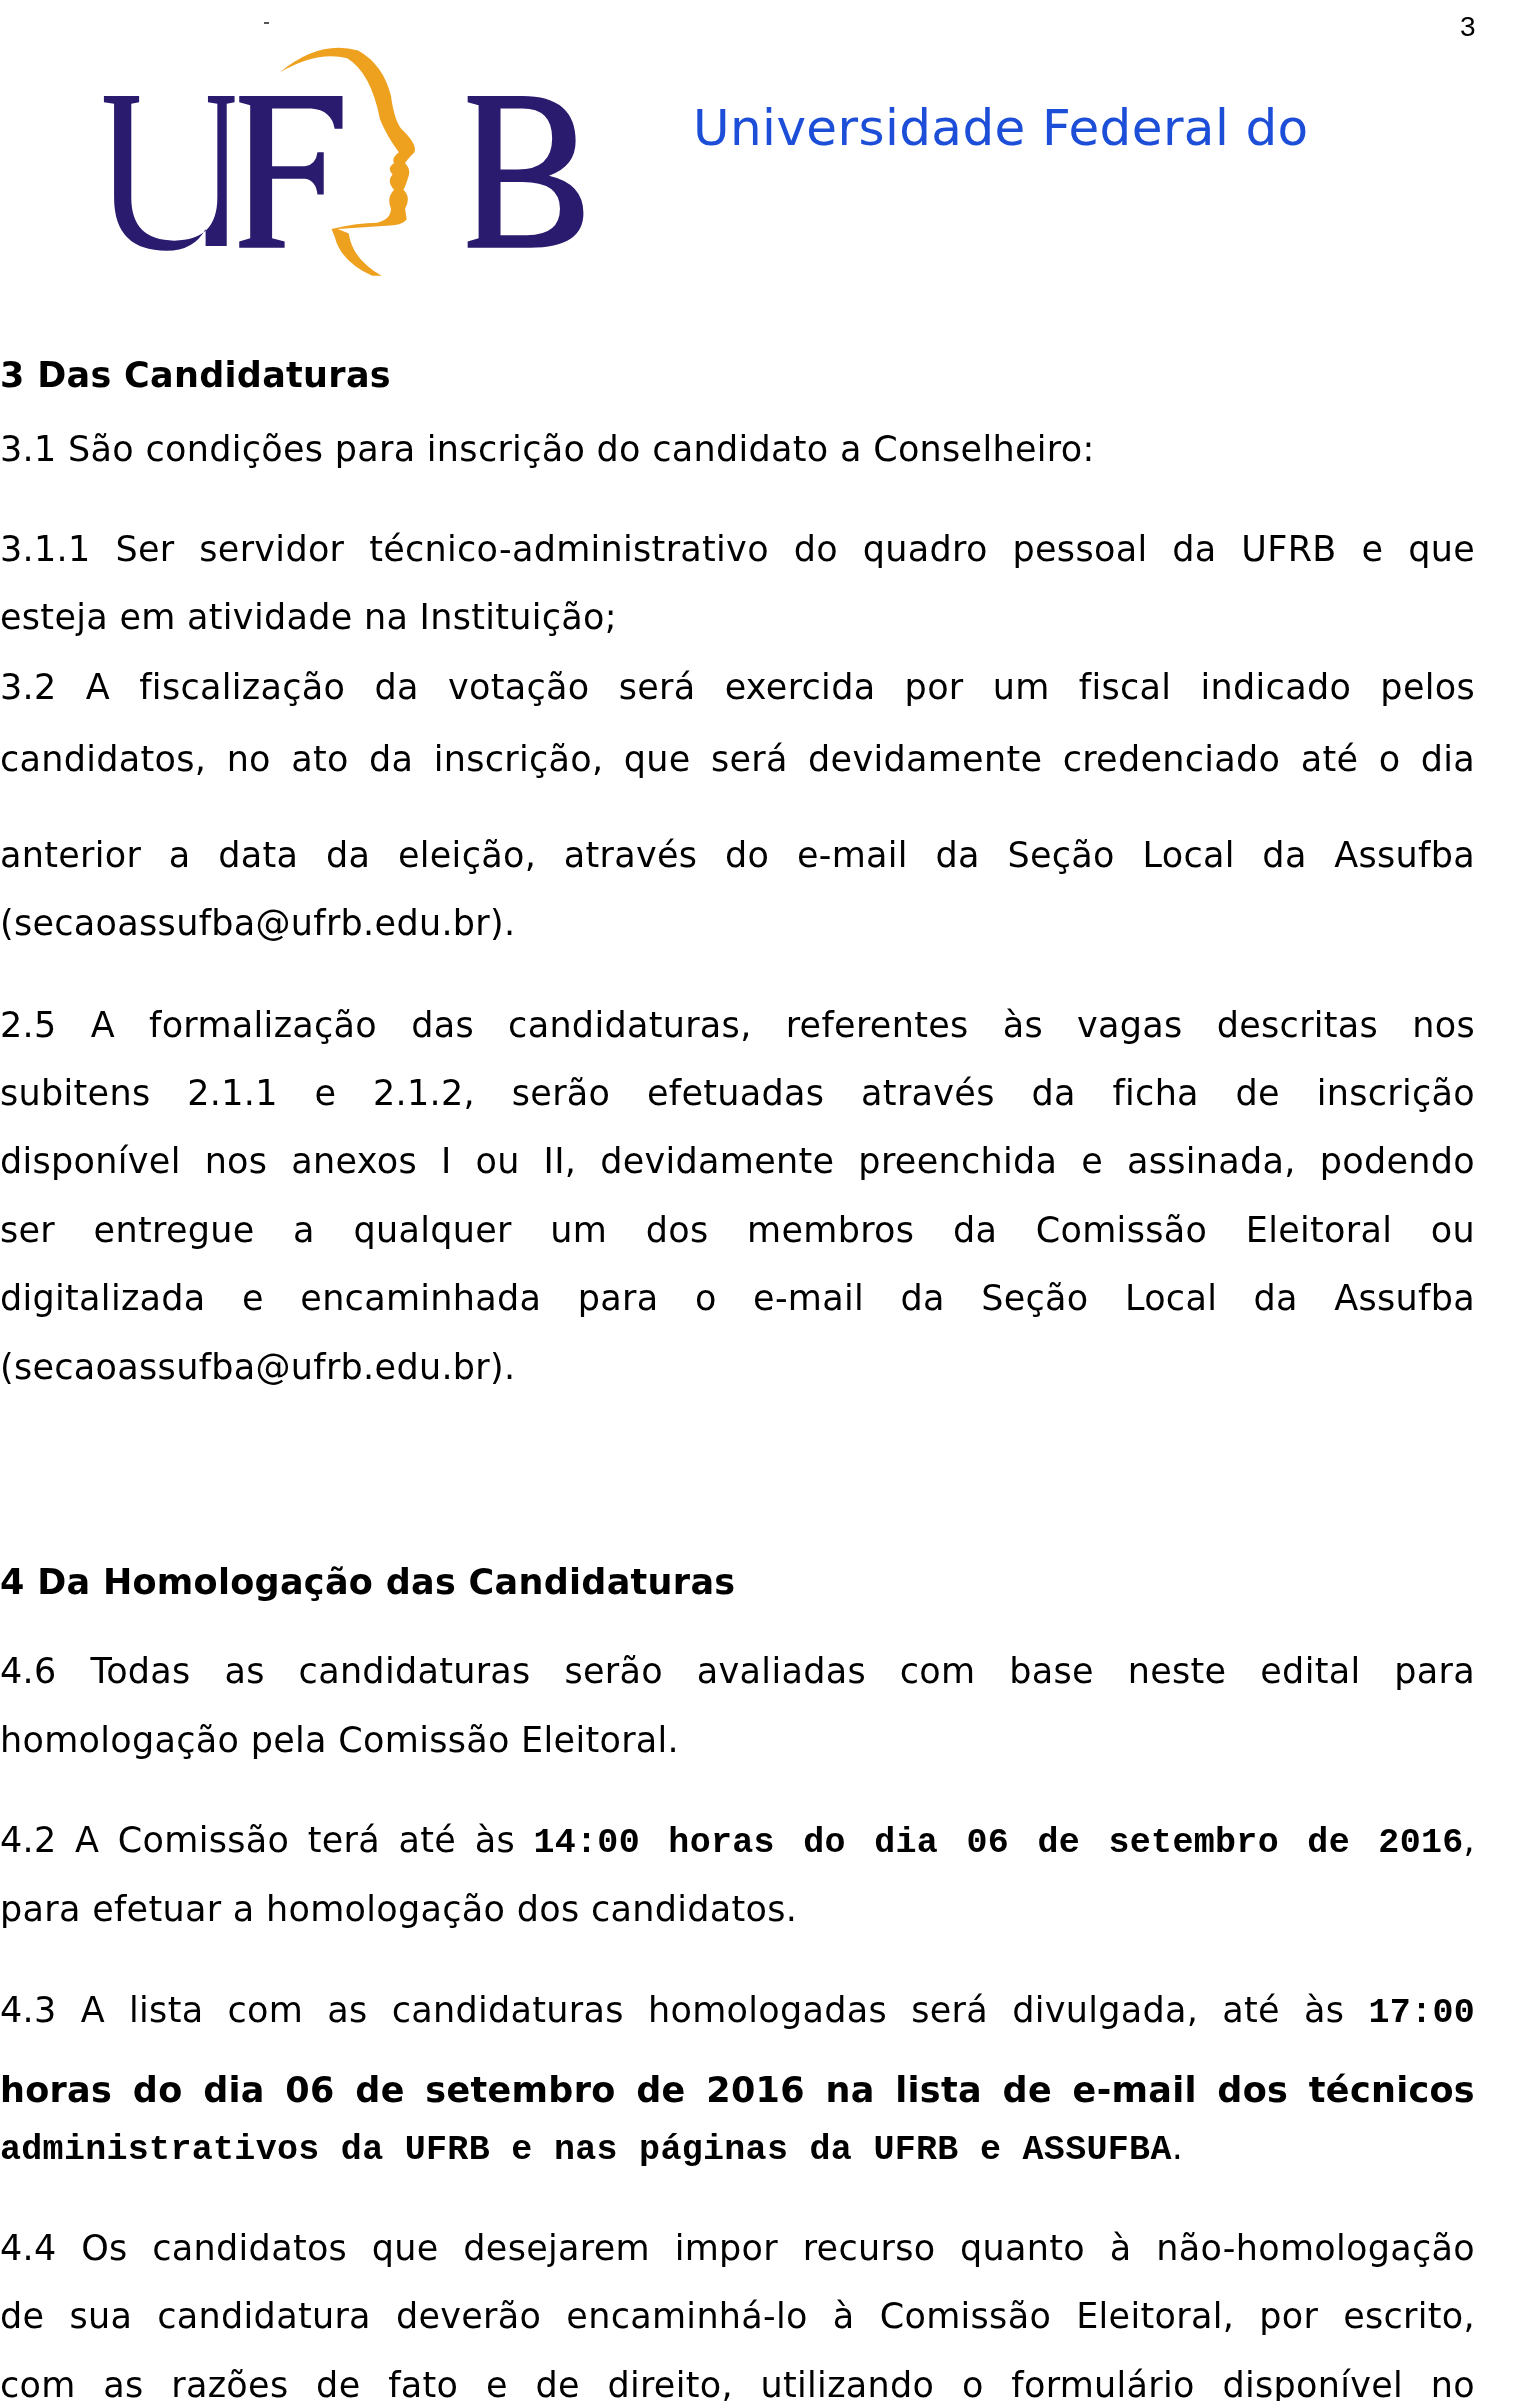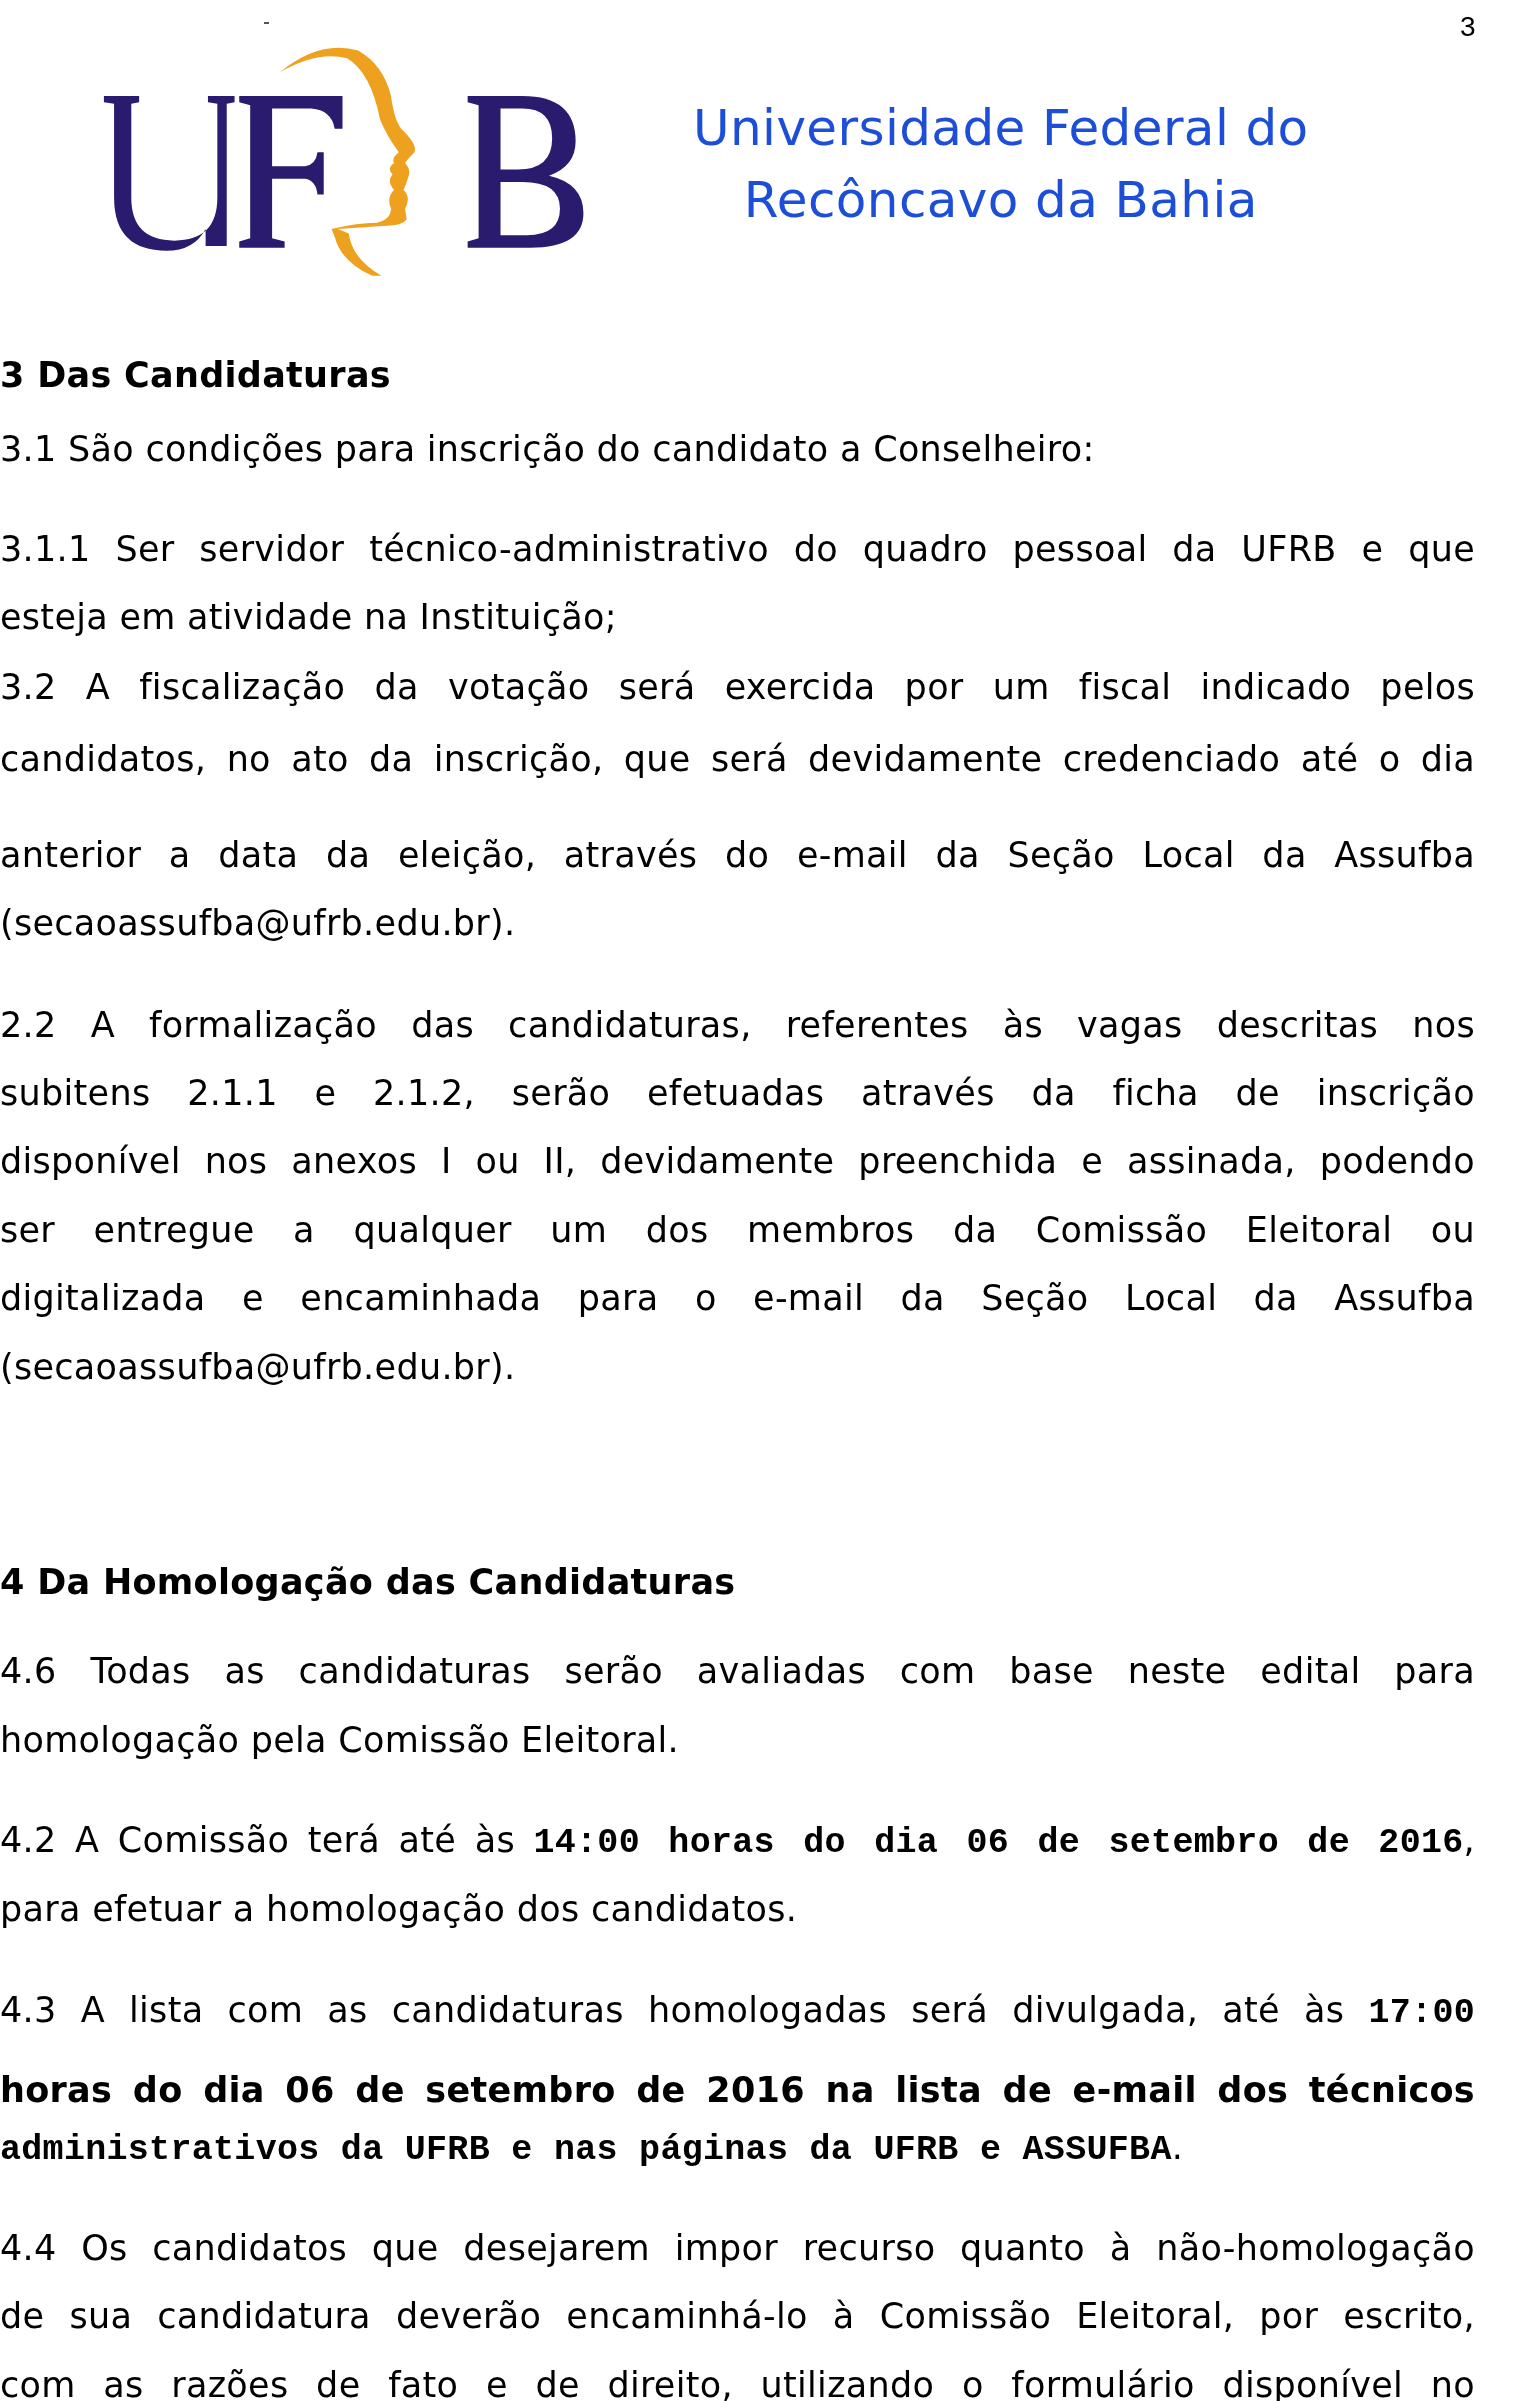--- a/index.html
+++ b/index.html
@@ -35,37 +35,36 @@
     <path d="M178 70 L310 70 L310 112 L300 112 Q296 88 270 86 L220 86 L220 160 L262 160 Q276 158 278 142 L286 142 L286 196 L278 196 Q276 178 262 176 L220 176 L220 252 L236 256 L236 264 L178 264 L178 256 L192 252 L192 82 L178 78 Z" fill="#2b1b6f"></path>
 
     <path d="M230 40 Q280 -2 330 12 Q362 30 372 70 Q376 100 385 112 Q406 132 402 142 Q392 152 390 156 Q398 164 394 174 Q392 182 388 190 Q398 200 390 214 L392 228 Q386 236 366 236 L304 240 L318 246 Q322 278 360 300 L348 300 Q308 282 300 250 L296 240 Q330 232 354 232 Q372 228 372 214 Q366 200 376 190 Q366 180 374 170 Q366 162 376 156 Q372 150 382 142 Q366 120 358 100 Q346 40 316 22 Q278 12 230 40 Z" fill="#eea11f"></path>
 
     <path d="M470 70 L540 70 Q608 70 608 128 Q608 160 574 172 Q618 182 618 220 Q618 264 550 264 L470 264 L470 256 L484 252 L484 82 L470 78 Z M512 86 L512 164 L534 164 Q578 164 578 124 Q578 86 540 86 Z M512 180 L512 248 L546 248 Q588 248 588 214 Q588 180 540 180 Z" fill="#2b1b6f" fill-rule="evenodd"></path>
   </svg>
 </div>
 
 <div class="inst-name">
   <div>Universidade Federal do</div>
-  <div>Recôncavo da Bahia</div>
 </div>
 
 <div class="content">
 
   <div class="line h" style="top:340px">3 Das Candidaturas</div>
   <div class="line" style="top:426px">3.1 São condições para inscrição do candidato a Conselheiro:</div>
 
   <div class="line just" style="top:526px">3.1.1 Ser servidor técnico-administrativo do quadro pessoal da UFRB e que</div>
   <div class="line" style="top:594px">esteja em atividade na Instituição;</div>
 
   <div class="line just" style="top:664px">3.2 A fiscalização da votação será exercida por um fiscal indicado pelos</div>
   <div class="line just" style="top:736px">candidatos, no ato da inscrição, que será devidamente credenciado até o dia</div>
   <div class="line just" style="top:832px">anterior a data da eleição, através do e-mail da Seção Local da Assufba</div>
   <div class="line" style="top:900px">(secaoassufba@ufrb.edu.br).</div>
 
-  <div class="line just" style="top:1002px">2.2 A formalização das candidaturas, referentes às vagas descritas nos</div>
+  <div class="line just" style="top:1002px">2.5 A formalização das candidaturas, referentes às vagas descritas nos</div>
   <div class="line just" style="top:1070px">subitens 2.1.1 e 2.1.2, serão efetuadas através da ficha de inscrição</div>
   <div class="line just" style="top:1138px">disponível nos anexos I ou II, devidamente preenchida e assinada, podendo</div>
   <div class="line just" style="top:1207px">ser entregue a qualquer um dos membros da Comissão Eleitoral ou</div>
   <div class="line just" style="top:1275px">digitalizada e encaminhada para o e-mail da Seção Local da Assufba</div>
   <div class="line" style="top:1344px">(secaoassufba@ufrb.edu.br).</div>
 
   <div class="line h" style="top:1547px">4 Da Homologação das Candidaturas</div>
 
   <div class="line just" style="top:1648px">4.6 Todas as candidaturas serão avaliadas com base neste edital para</div>
   <div class="line" style="top:1717px">homologação pela Comissão Eleitoral.</div>

